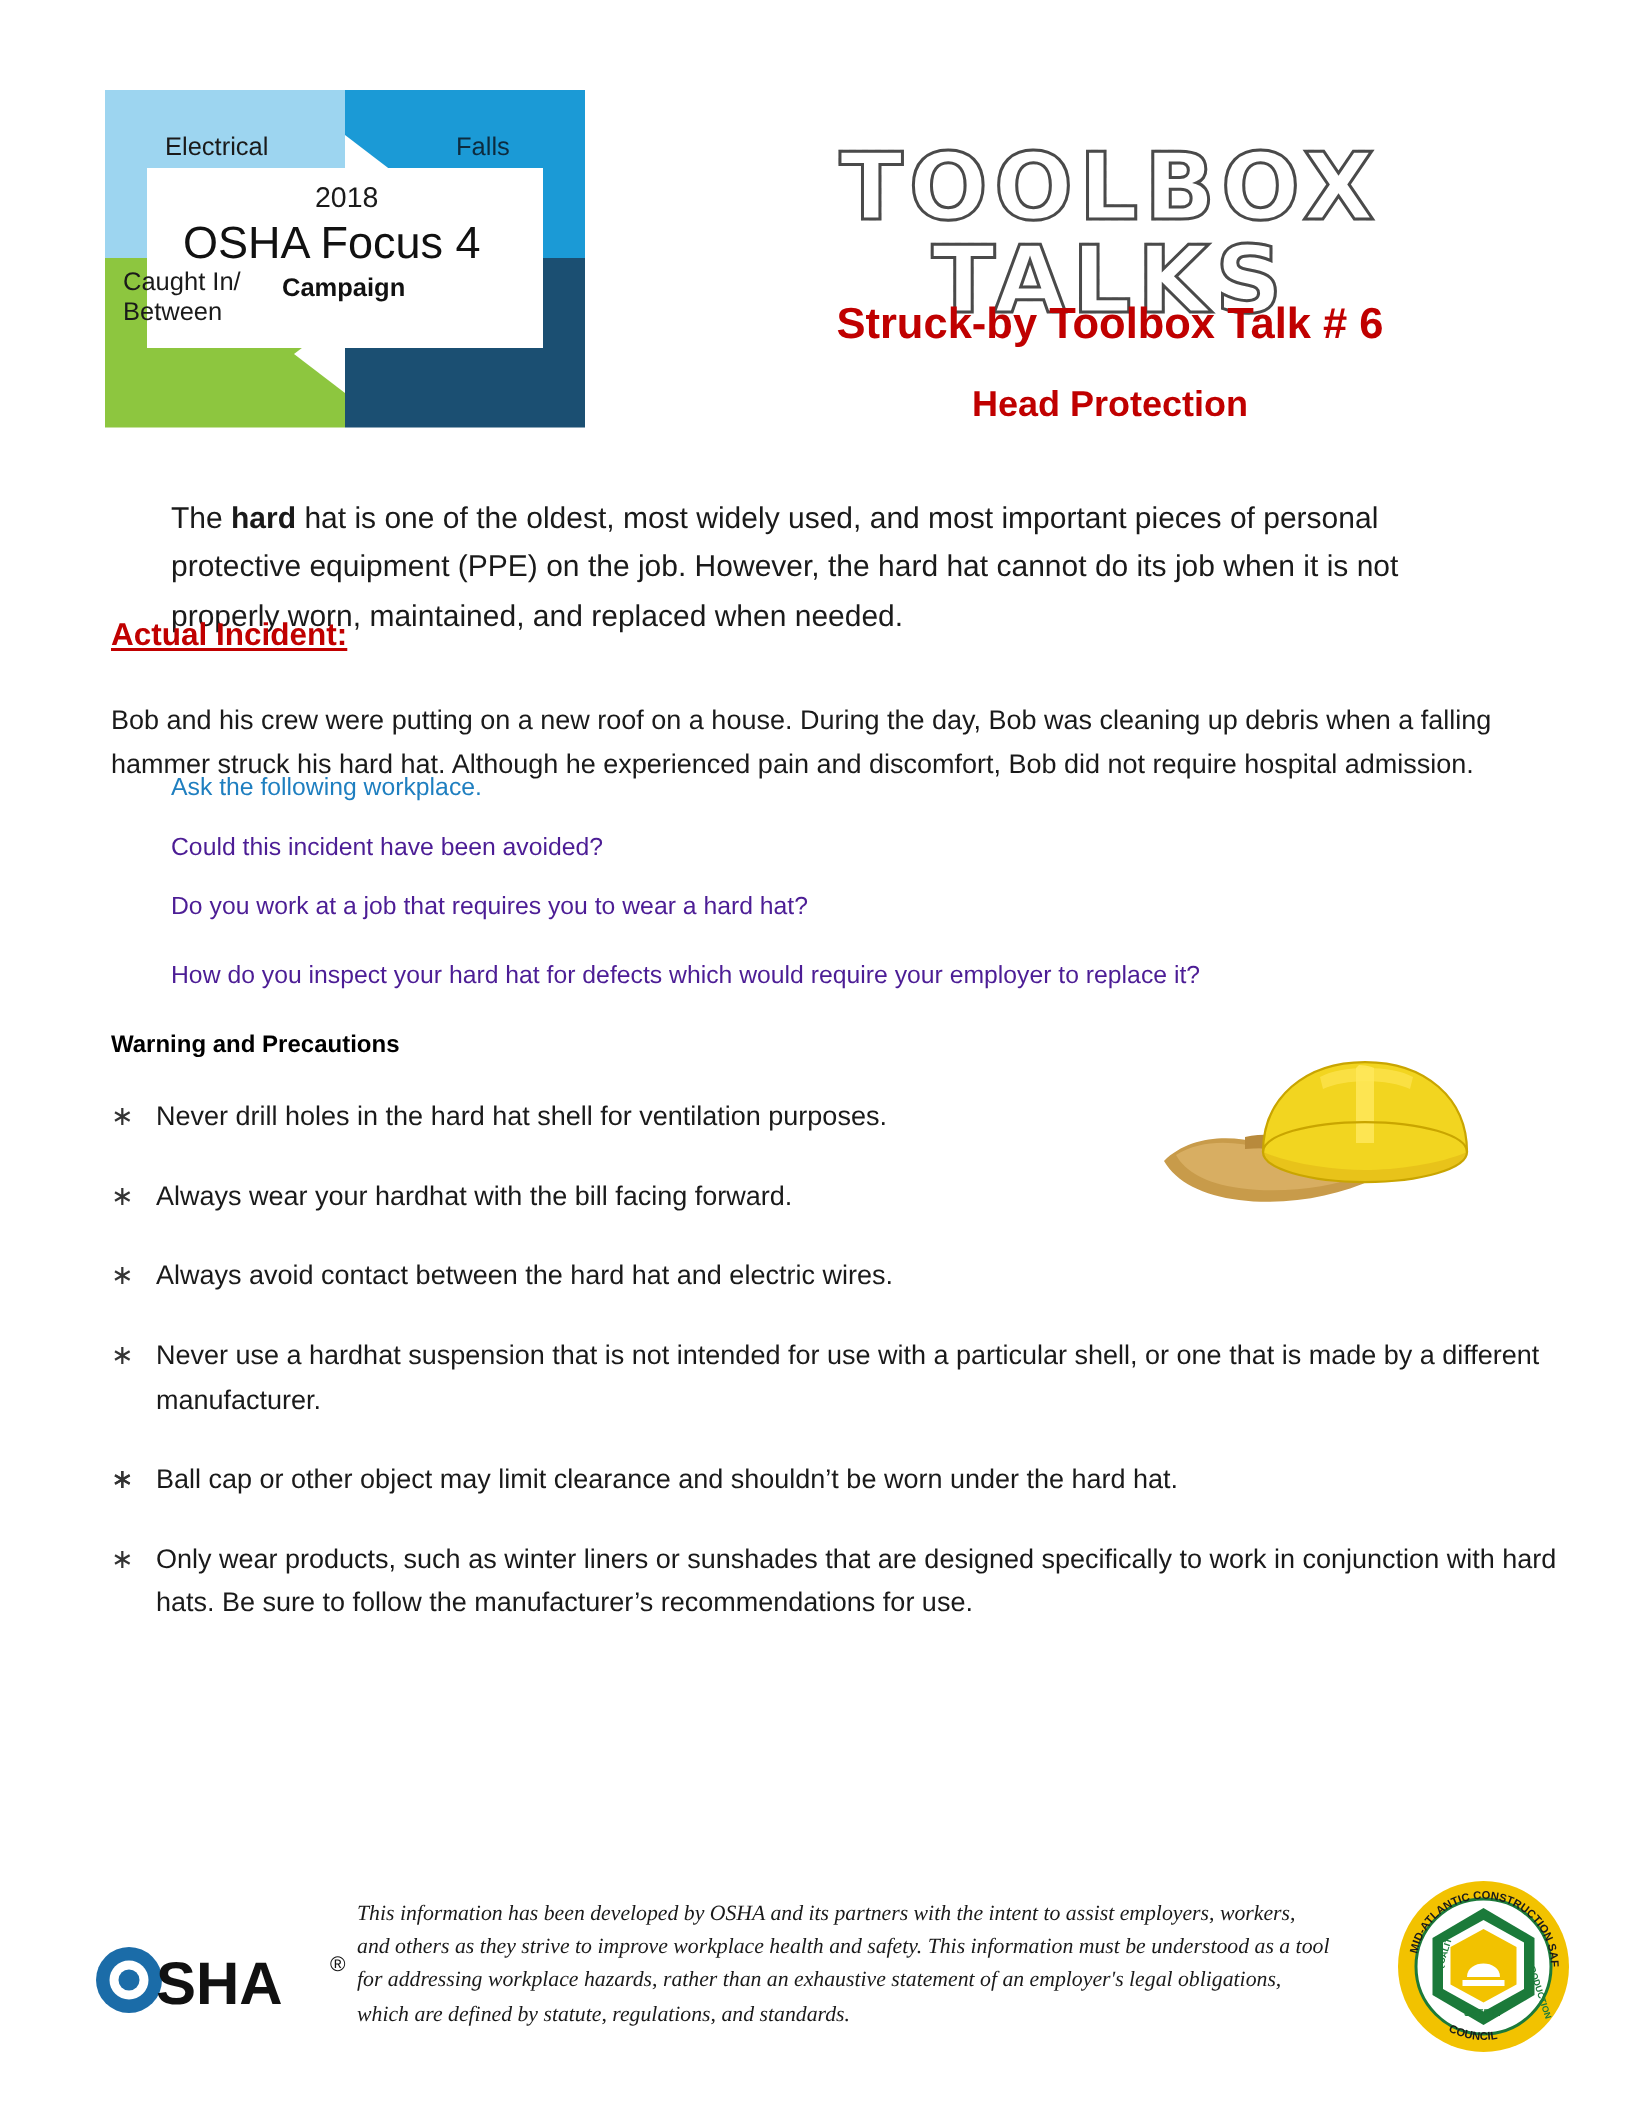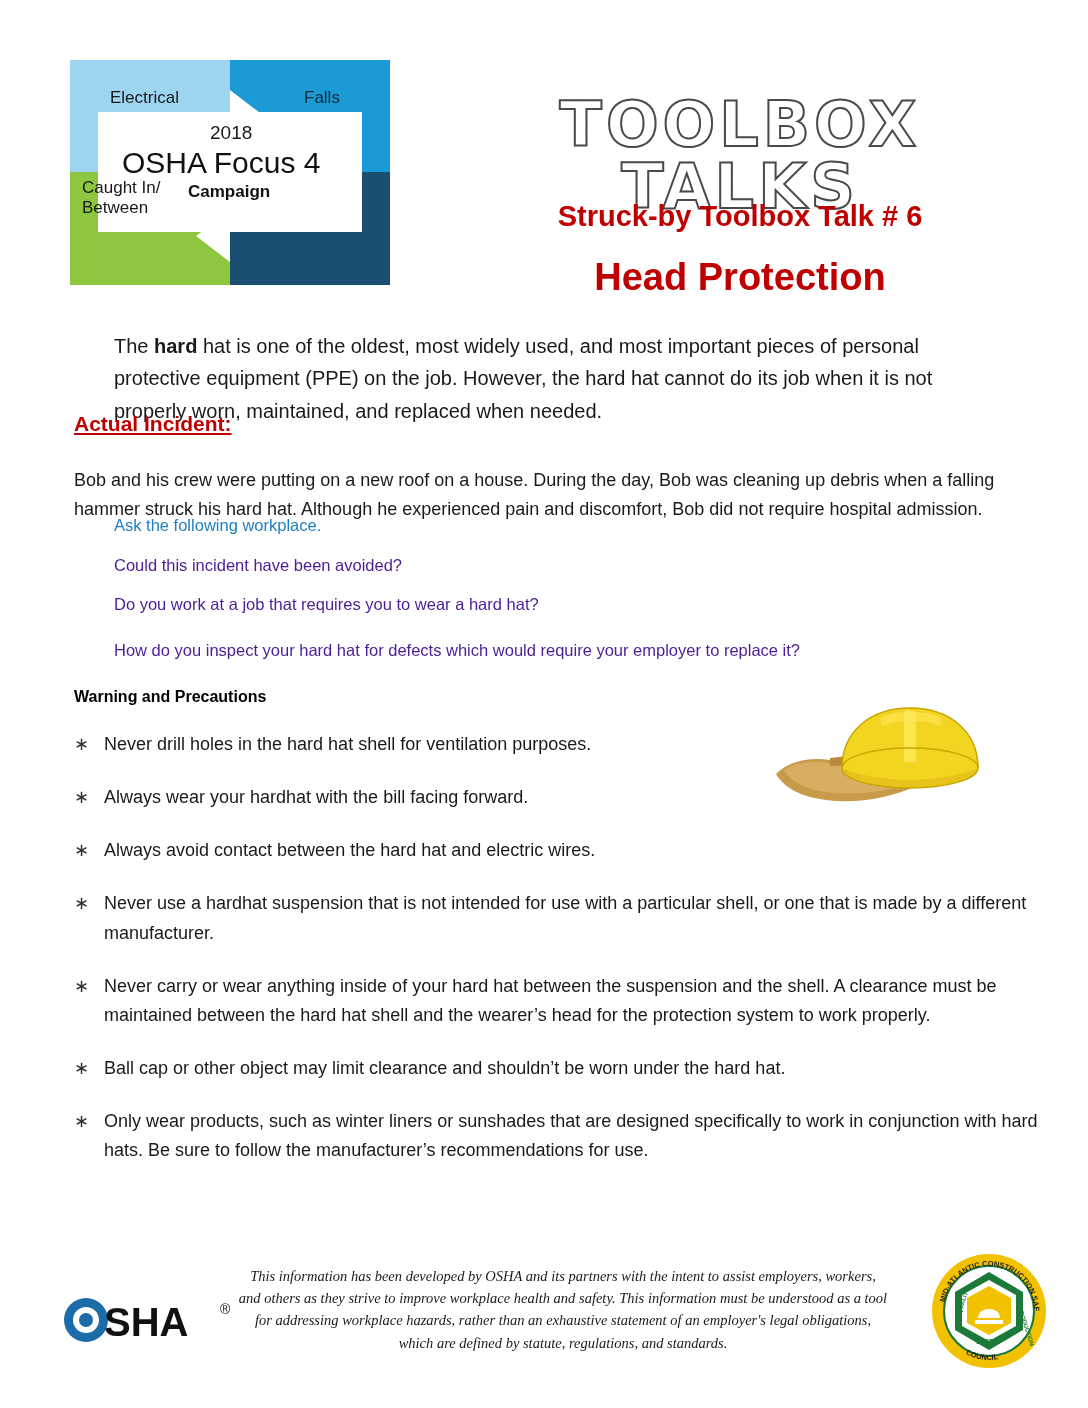--- a/index.html
+++ b/index.html
@@ -128,21 +128,21 @@
     font-size: 29px;
     font-weight: bold;
     color: #c00000;
   }
   .tt-sub2 {
     position: absolute;
     left: 430px;
     top: 208px;
     width: 620px;
     text-align: center;
-    font-size: 38px;
+    font-size: 24px;
     font-weight: bold;
     color: #c00000;
   }
 
   
   .intro {
     position: absolute;
     left: 114px;
     top: 310px;
     width: 890px;
@@ -230,21 +230,21 @@
     width: 235px;
     height: 135px;
   }
 
   
   .footer-text {
     position: absolute;
     left: 238px;
     top: 1250px;
     width: 650px;
-    text-align: center;
+    text-align: left;
     font-family: "Liberation Serif", serif;
     font-style: italic;
     font-size: 14.5px;
     line-height: 1.55;
     color: #1a1a1a;
   }
   .osha-logo {
     position: absolute;
     left: 60px;
     top: 1288px;
@@ -321,21 +321,21 @@
         <path d="M72 86 C72 50, 100 26, 140 26 C180 26, 208 50, 208 86" fill="none" stroke="#c9a500" stroke-width="1.5"></path>
       </g>
     </svg>
   </div>
 
   <div class="bullets">
     <div class="bullet narrow"><span class="star">∗</span><span>Never drill holes in the hard hat shell for ventilation purposes.</span></div>
     <div class="bullet narrow"><span class="star">∗</span><span>Always wear your hardhat with the bill facing forward.</span></div>
     <div class="bullet narrow"><span class="star">∗</span><span>Always avoid contact between the hard hat and electric wires.</span></div>
     <div class="bullet wide"><span class="star">∗</span><span>Never use a hardhat suspension that is not intended for use with a particular shell, or one that is made by a different manufacturer.</span></div>
-    <div class="bullet wide"><span class="star">∗</span><span>Never carry or wear anything inside of your hard hat between the suspension and the shell.  A  clearance must be maintained between the hard hat shell and the wearer’s head for the protection system to work properly.</span></div>
+    <div class="bullet wide"><span class="star">∗</span></div>
     <div class="bullet wide"><span class="star">∗</span><span>Ball cap or other object may limit clearance and shouldn’t be worn under the hard hat.</span></div>
     <div class="bullet wide"><span class="star">∗</span><span>Only wear products, such as winter liners or sunshades that are designed specifically to work in conjunction with hard hats. Be sure to follow the manufacturer’s recommendations for use.</span></div>
   </div>
 
   <p class="footer-text">This information has been developed by OSHA and its partners with the intent to assist employers, workers, and others as they strive to improve workplace health and safety. This information must be understood as a tool for addressing workplace hazards, rather than an exhaustive statement of an employer's legal obligations, which are defined by statute, regulations, and standards.</p>
 
   <div class="osha-logo">
     <svg viewBox="0 0 180 60" width="180" height="60" aria-hidden="true">
       <circle cx="26" cy="32" r="22" fill="#1b6ca8"></circle>
       <circle cx="26" cy="32" r="13" fill="#ffffff"></circle>

